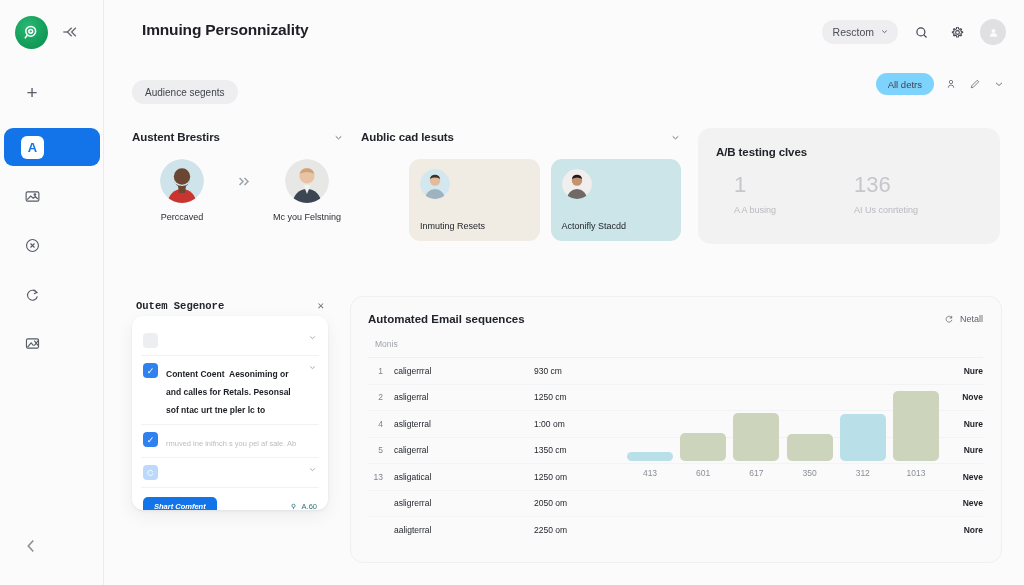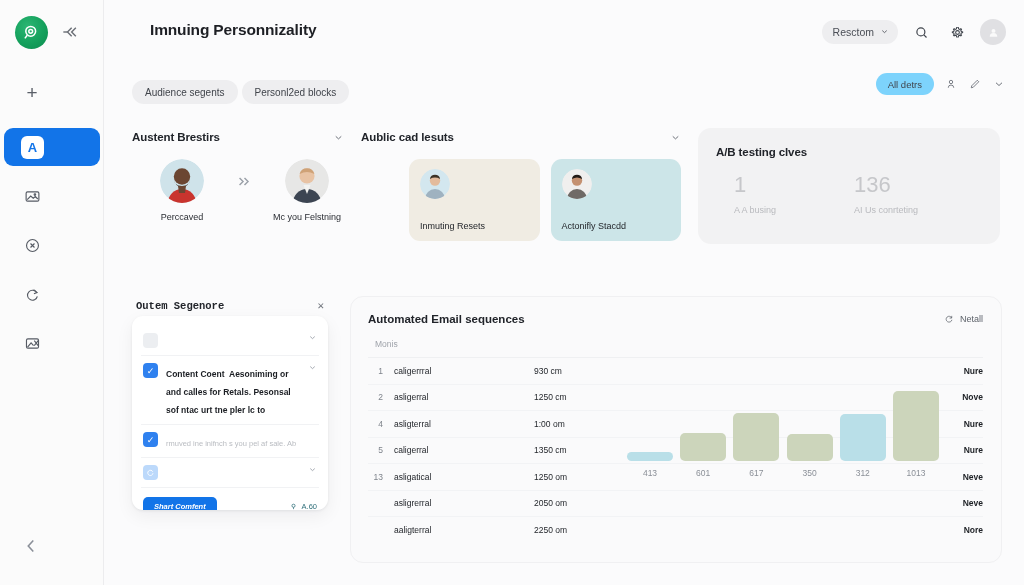--- a/index.html
+++ b/index.html
@@ -95,21 +95,21 @@
   }
 
   
   .hdr {
     position: absolute;
     left: 0; top: 0; right: 0;
     height: 62px;
   }
   .hdr-title {
     position: absolute;
-    left: 46px; top: 21px;
+    left: 38px; top: 21px;
     font-size: 15.5px;
     font-weight: 600;
     color: #1d1f24;
     letter-spacing: -0.15px;
   }
   .hdr-right {
     position: absolute;
     right: 18px; top: 19px;
     display: flex; align-items: center; gap: 10px;
   }
@@ -139,21 +139,21 @@
 
   
   .subhdr {
     position: absolute;
     left: 0; top: 62px; right: 0;
     height: 48px;
   }
   .chips {
     position: absolute;
     left: 28px; top: 18px;
-    display: flex; gap: 4px;
+    display: flex; gap: 10px;
   }
   .chip {
     height: 24px;
     padding: 0 13px;
     border-radius: 13px;
     background: #eeeef0;
     display: flex; align-items: center;
     font-size: 10px;
     color: #40444b;
   }
@@ -542,23 +542,20 @@
             <path d="M5 20 A7 7 0 0 1 19 20 Z"></path>
           </svg>
         </div>
       </div>
     </header>
 
     <div class="subhdr">
       <div class="chips">
         <div class="chip">
           <span>Audience segents</span>
-        </div>
-        <div class="chip">
-          <span>Personl2ed blocks</span>
         </div>
       </div>
 
       <div class="subhdr-right">
         <div class="chip-alt">
           <span>All detrs</span>
         </div>
         <div class="mini-icon">
           <svg viewBox="0 0 24 24" fill="none" stroke="currentColor" stroke-width="1.8">
             <circle cx="12" cy="8" r="3.4"></circle>

